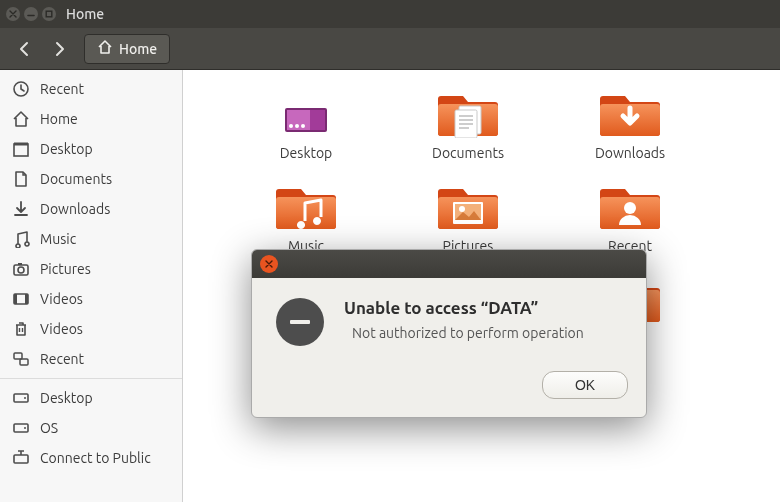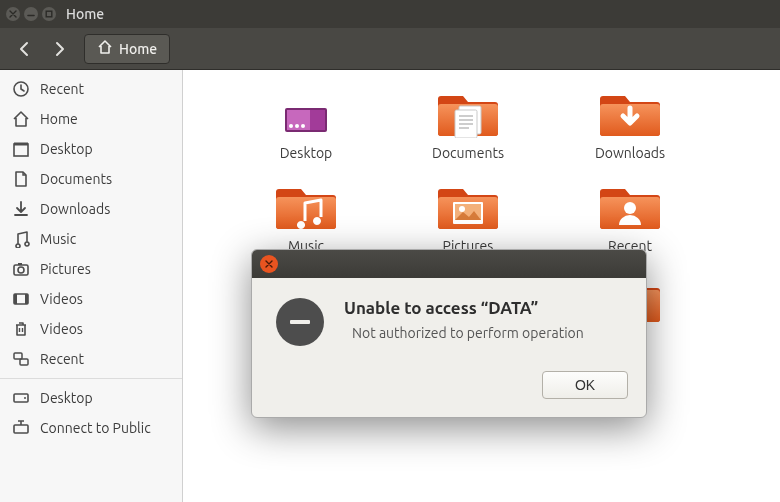--- a/index.html
+++ b/index.html
@@ -37,21 +37,21 @@
 
   
   .dialog{position:absolute;left:251px;top:249px;width:396px;background:#f0efeb;border:1px solid #aaa;border-radius:6px;box-shadow:0 10px 38px rgba(0,0,0,.45);overflow:hidden;z-index:10;font-size:15px}
   .dialog-header{height:28px;background:linear-gradient(#4b4a46,#3c3b37);display:flex;align-items:center;padding:0 8px}
   .dlg-close{width:18px;height:18px;border-radius:50%;background:#e95420;display:flex;align-items:center;justify-content:center;cursor:default}
   .dialog-body{display:flex;gap:20px;padding:20px 24px 8px 24px}
   .dialog-icon{width:48px;height:48px;border-radius:50%;background:#4d4d4d;display:flex;align-items:center;justify-content:center;flex:0 0 48px}
   .dialog-text h1{margin:0 0 6px 0;font-size:17px;font-weight:bold;color:#2e2e2e}
   .dialog-text p{margin:8px;font-size:14px;color:#555}
   .dialog-footer{display:flex;justify-content:flex-end;padding:14px 18px 18px 0}
-  .dlg-ok{min-width:86px;height:28px;border:1px solid #b3b0a8;border-radius:4px;background:linear-gradient(#fdfdfc,#efeee9);color:#333;font-size:14px;cursor:default}
+  .dlg-ok{min-width:86px;height:28px;border:1px solid #b3b0a8;border-radius:12px;background:linear-gradient(#fdfdfc,#efeee9);color:#333;font-size:14px;cursor:default}
 
   svg{flex-shrink:0}
 </style>
 </head>
 <body>
 
 <div class="titlebar">
   <div class="wincontrols">
     <div class="winbtn">
       <svg width="8" height="8" viewBox="0 0 8 8">
@@ -182,20 +182,28 @@
       </div>
     <div class="sidebar-sep"></div>
     <div class="sidebar-list" id="sidebar-devices">
         <div class="sidebar-item">
           <span class="icon">
             <svg width="18" height="18" viewBox="0 0 18 18">
               <use href="#ic-drive"></use>
             </svg>
           </span>
           <span>Desktop</span>
+        </div>
+        <div class="sidebar-item">
+          <span class="icon">
+            <svg width="18" height="18" viewBox="0 0 18 18">
+              <use href="#ic-drive"></use>
+            </svg>
+          </span>
+          <span>OS</span>
         </div>
         <div class="sidebar-item">
           <span class="icon">
             <svg width="18" height="18" viewBox="0 0 18 18">
               <use href="#ic-connect"></use>
             </svg>
           </span>
           <span>Connect to Public</span>
         </div>
       </div>

